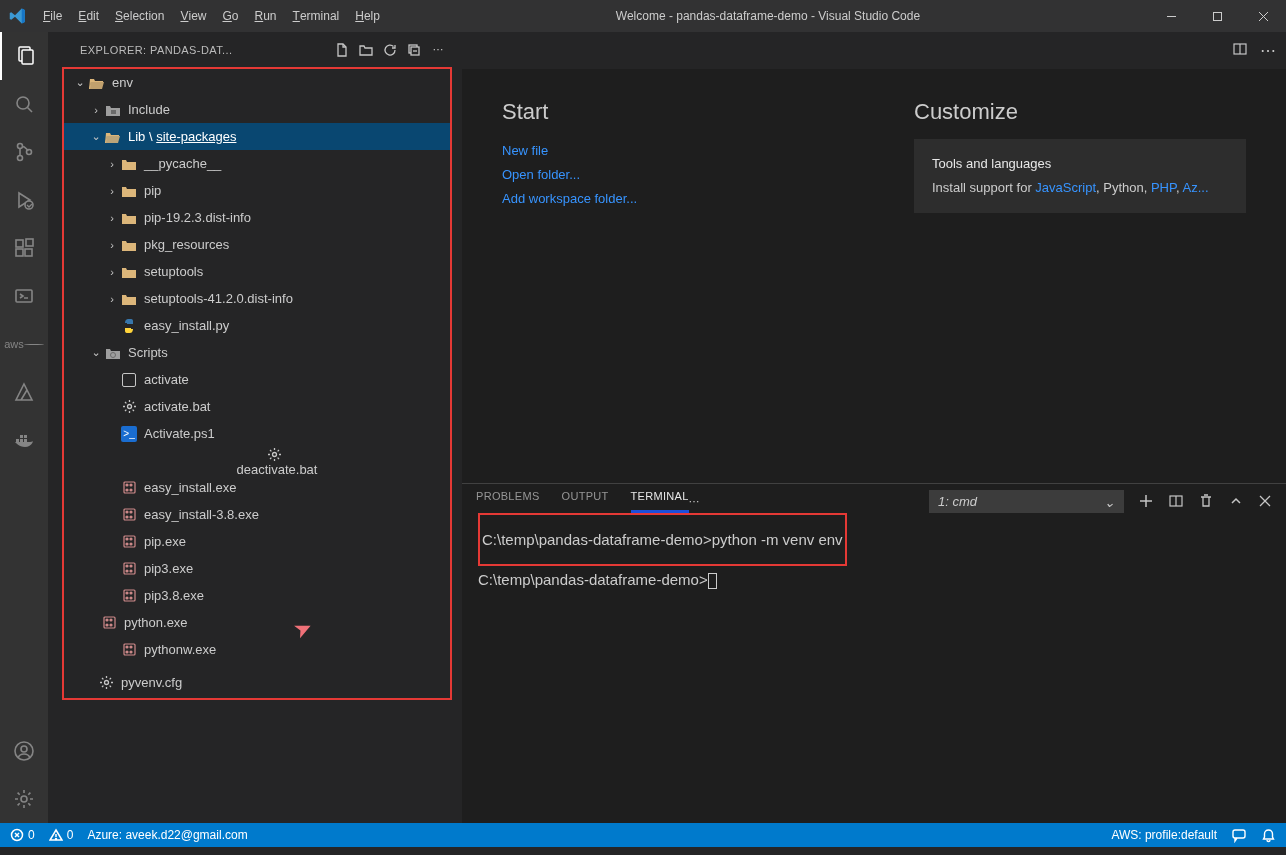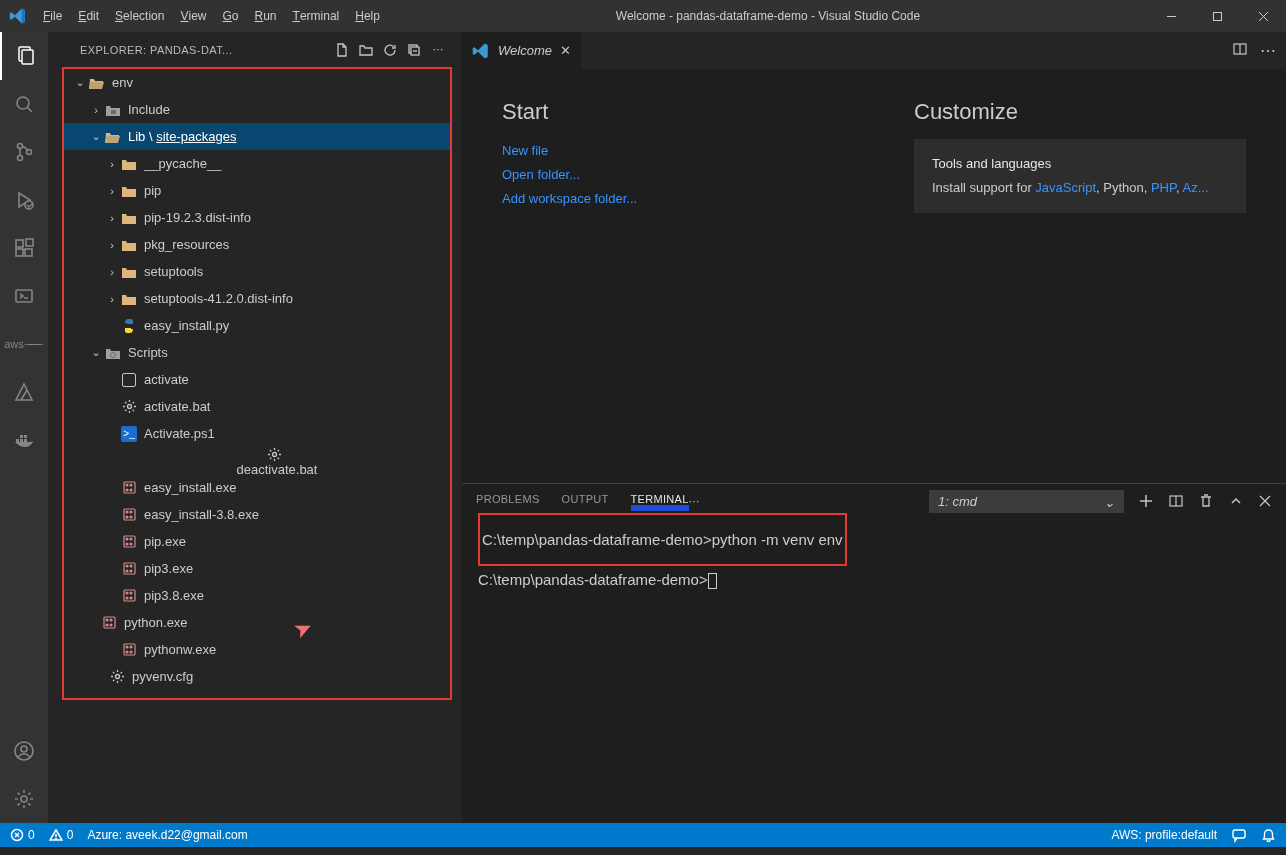--- a/index.html
+++ b/index.html
@@ -49,21 +49,21 @@
 .wcol1 { flex:1; }
 .wcol2 { flex:1; }
 .welcome h2 { font-weight:300; font-size:22px; color:#ccc; margin-bottom:14px; }
 .welcome a { color:#3794ff; text-decoration:none; display:block; line-height:24px; font-size:13px; }
 .card { background:#2d2d2d; padding:14px 18px; font-size:13px; line-height:22px; color:#ccc; }
 .card .inl{color:#3794ff;}
 
 .panel { height:340px; border-top:1px solid #414141; display:flex; flex-direction:column; background:#1e1e1e; }
 .ptabs { height:35px; display:flex; align-items:center; padding:0 14px; font-size:11px; color:#969696; }
 .ptabs .pt{cursor:pointer; letter-spacing:.3px;}
-.ptabs .pt.active{color:#e7e7e7;border-bottom:6px solid #1d4ed8;padding-bottom:0;}
+.ptabs .pt.active{color:#e7e7e7;border-bottom:3px solid #1d4ed8;padding-bottom:8px;}
 .ptabs .rhs{margin-left:auto;display:flex;align-items:center;gap:14px;color:#c5c5c5;font-style:italic;}
 .termsel { background:#3c3c3c; color:#ccc; border:1px solid #3c3c3c; font-size:13px; padding:3px 28px 3px 8px; width:195px; position:relative; }
 .termsel .dd{position:absolute;right:8px;top:4px;}
 .terminal { flex:1; padding:10px 16px; font-family:Consolas,monospace; font-size:15px; color:#ccc; }
 .terminal .line{line-height:22px;white-space:pre;}
 .terminal .hl{border:2px solid #e53935;padding:16px 2px;}
 .terminal .cursor{display:inline-block;width:9px;height:16px;border:1px solid #ccc;vertical-align:middle;}
 
 .statusbar { height:24px; background:#007acc; color:#fff; display:flex; align-items:center; font-size:12px; padding:0 10px; gap:14px; }
 .statusbar .sseg{display:flex;align-items:center;gap:4px;cursor:pointer;}
@@ -438,44 +438,37 @@
               <svg width="15" height="15" fill="none" stroke="#d18b8b" stroke-width="1.2">
                 <rect x="2" y="2" width="11" height="11" rx="1"></rect>
                 <circle cx="5" cy="5" r="1" fill="#d18b8b"></circle>
                 <circle cx="9" cy="5" r="1" fill="#d18b8b"></circle>
                 <circle cx="5" cy="10" r="1" fill="#d18b8b"></circle>
                 <circle cx="9" cy="10" r="1" fill="#d18b8b"></circle>
               </svg>
             </span>
             <span class="name">pythonw.exe</span>
           </div>
-          <div class="trow" style="padding-left: 28px;">
+          <div class="trow" style="padding-left: 17px; align-items: flex-end;">
             <span class="chev"></span>
             <span class="ficon">
               <svg width="15" height="15" fill="none" stroke="#c5c5c5" stroke-width="1.3">
                 <circle cx="7.5" cy="7.5" r="2"></circle>
                 <path d="M7.5 1v2M7.5 12v2M1 7.5h2M12 7.5h2M3 3l1.4 1.4M10.6 10.6L12 12M3 12l1.4-1.4M10.6 4.4L12 3"></path>
               </svg>
             </span>
             <span class="name">pyvenv.cfg</span>
           </div>
         </div>
       <div class="arrow-annot">➤</div>
     </div>
   </div>
 
   <div class="editorcol">
     <div class="tabbar">
-      <div class="tab">
-        <svg viewBox="0 0 24 24">
-            <path fill="#3b99d4" d="M17 2l4 2v16l-4 2-9-9-5 4-2-1V8l2-1 5 4 9-9z"></path>
-          </svg>
-        <span>Welcome</span>
-        <span class="x">✕</span>
-      </div>
       <div class="tabactions">
         <span><svg width="16" height="16" fill="none" stroke="currentColor" stroke-width="1.2">
               <rect x="2" y="3" width="12" height="10"></rect>
               <line x1="8" y1="3" x2="8" y2="13"></line>
             </svg></span>
         <span>⋯</span>
       </div>
     </div>
     <div class="welcome">
       <div class="wcol1">

